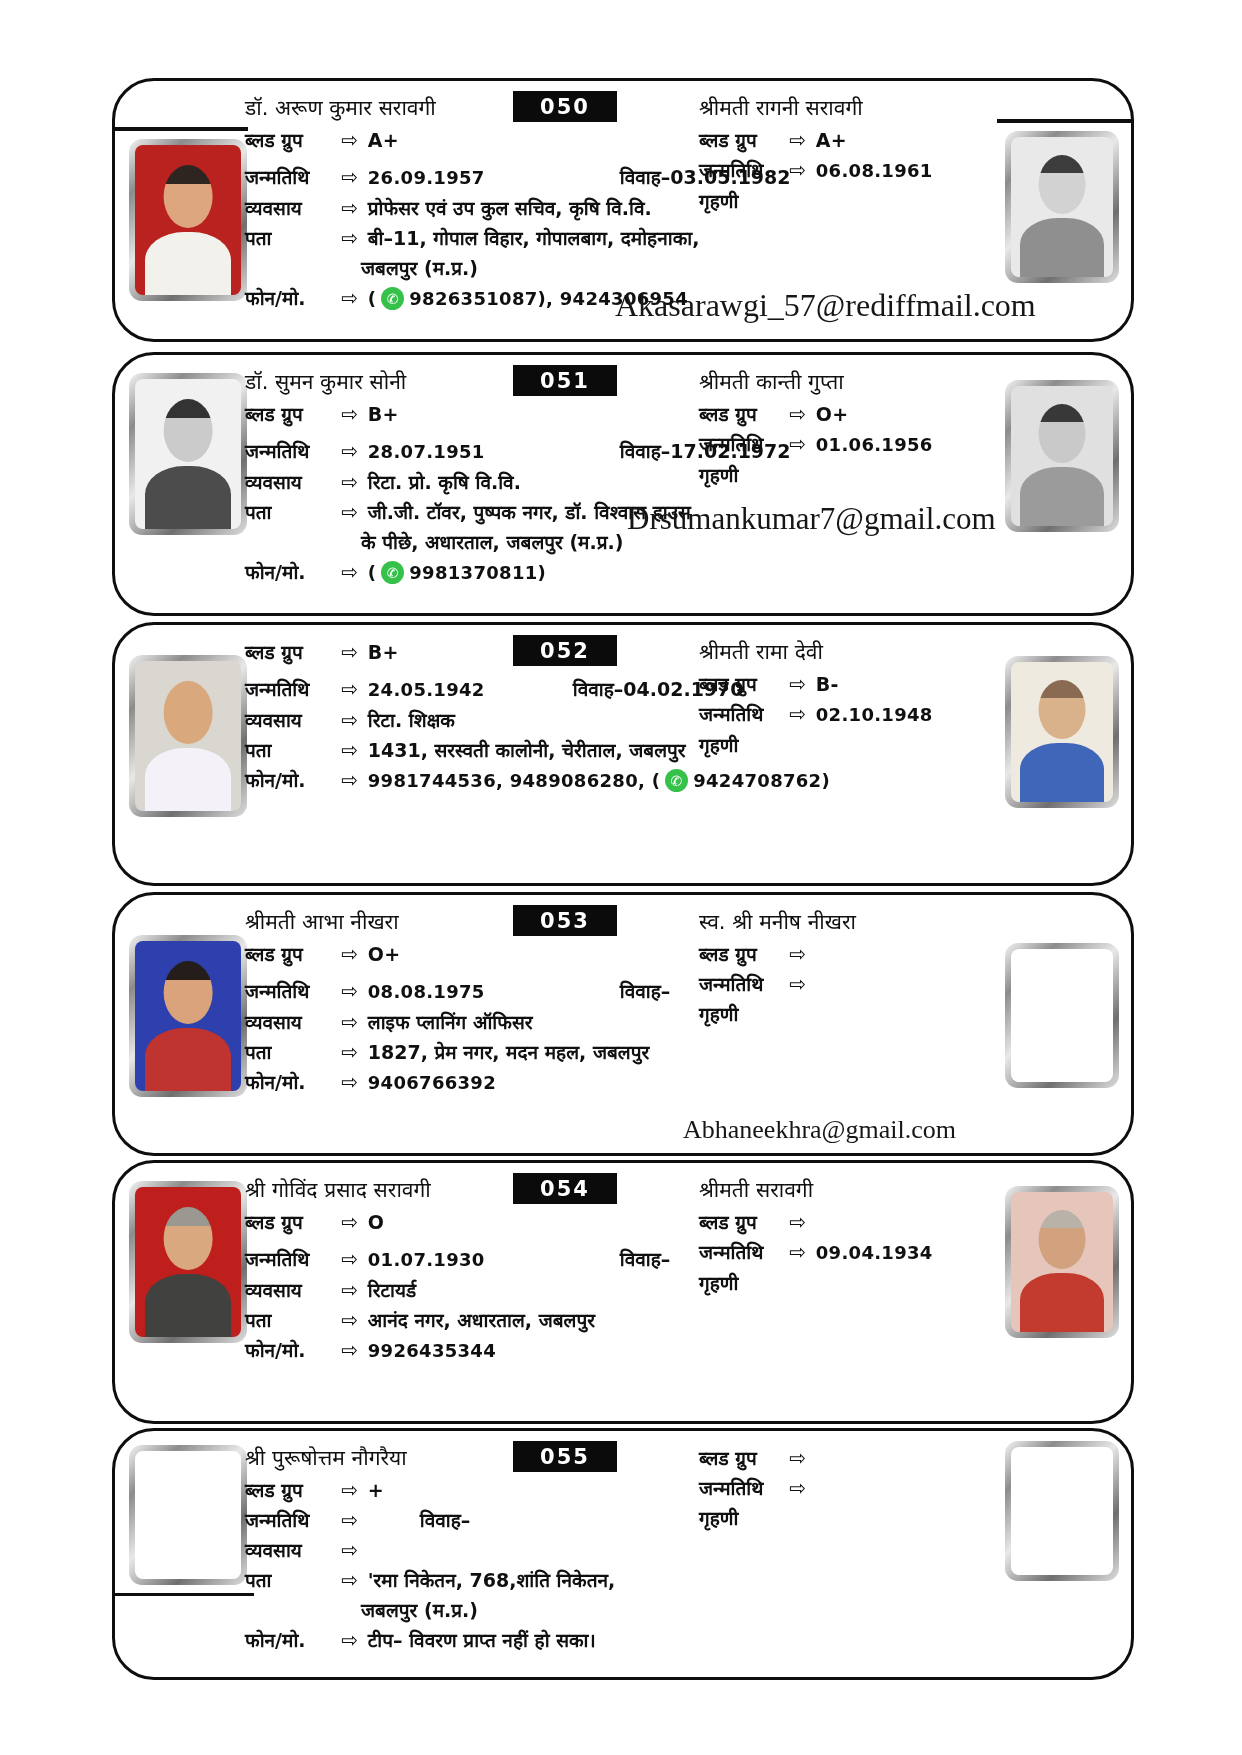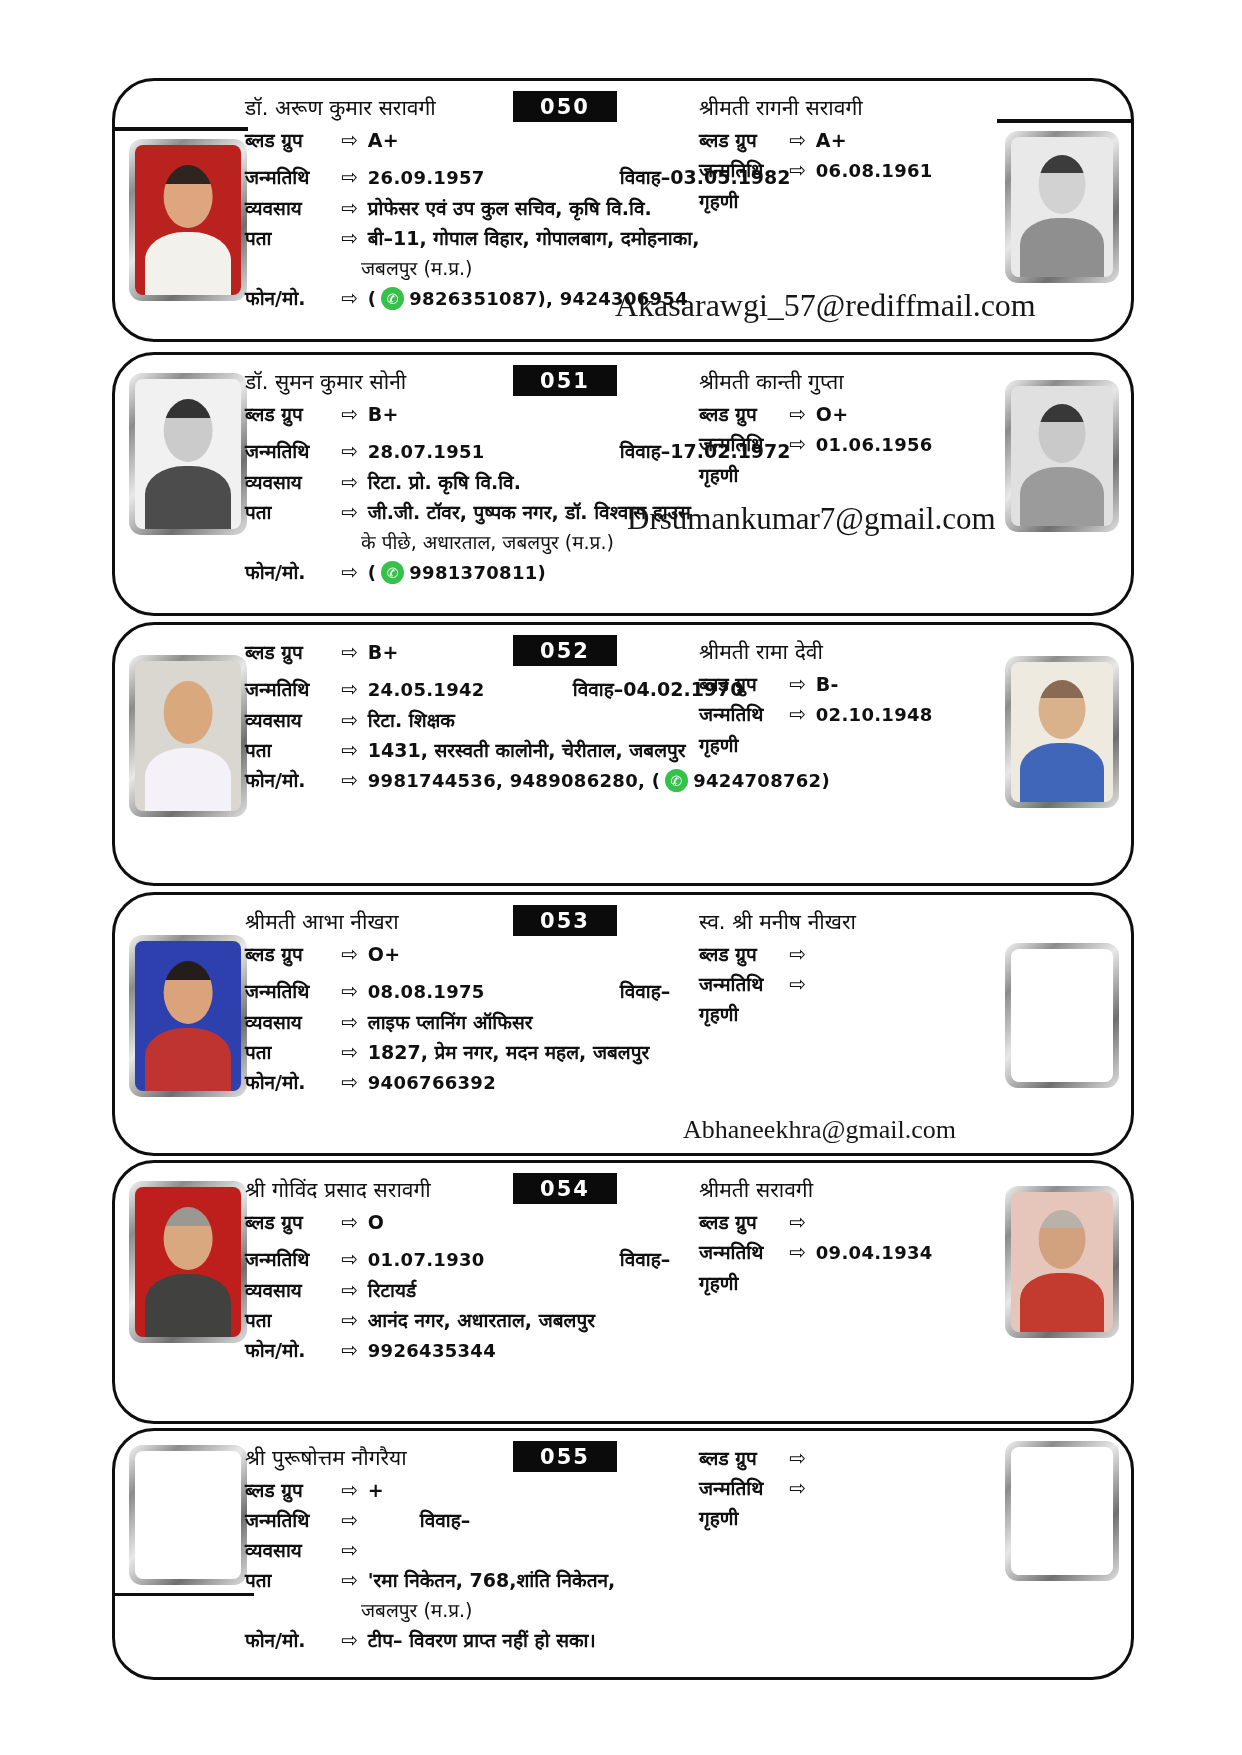--- a/index.html
+++ b/index.html
@@ -22,21 +22,21 @@
   .frow{display:flex;align-items:baseline;line-height:30px;white-space:nowrap;}
   .flabel{display:inline-block;min-width:96px;font-weight:600;font-size:19px;}
   .right-col .flabel{min-width:90px;}
   .arrow{font-size:20px;margin-right:10px;font-weight:400;}
   .fval{font-weight:700;font-size:18px;letter-spacing:.3px;}
   .hval{font-weight:600;font-size:19px;letter-spacing:0;}
   .bloodval{font-size:19px;}
   .dob-span{display:inline-block;}
   .dob-span.wide{min-width:252px;margin-top:8px;}
   .marriage{font-weight:600;font-size:19px;}
-  .addr2{margin-left:116px;line-height:30px;font-size:19px;font-weight:400;white-space:nowrap;}
+  .addr2{margin-left:116px;line-height:30px;font-size:19px;font-weight:700;white-space:nowrap;}
   .wa{
     display:inline-flex;width:23px;height:23px;border-radius:50%;background:#36c24a;
     color:#fff;align-items:center;justify-content:center;font-size:14px;
     margin:0 5px;align-self:center;flex:0 0 auto;
   }
   .email{position:absolute;font-family:"Liberation Serif",serif;color:#161616;white-space:nowrap;}
   .photo-frame{
     position:absolute;padding:6px;border-radius:13px;box-sizing:border-box;
     background:linear-gradient(135deg,#f4f4f4,#8c8c8c 20%,#e8e8e8 45%,#6f6f6f 72%,#dedede);
   }

